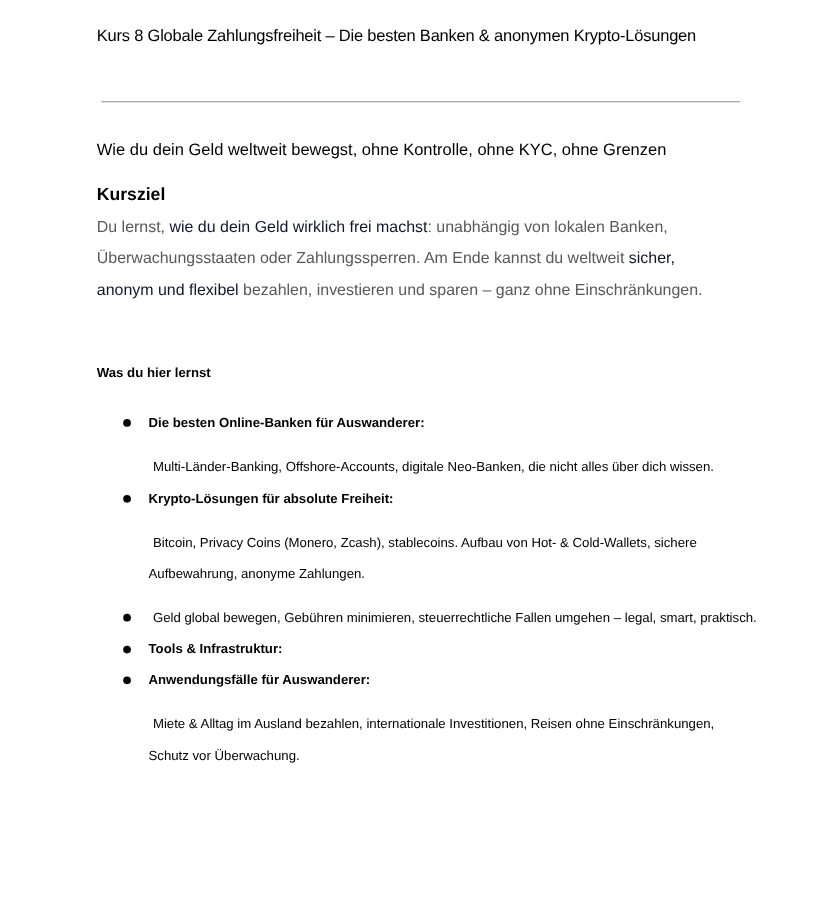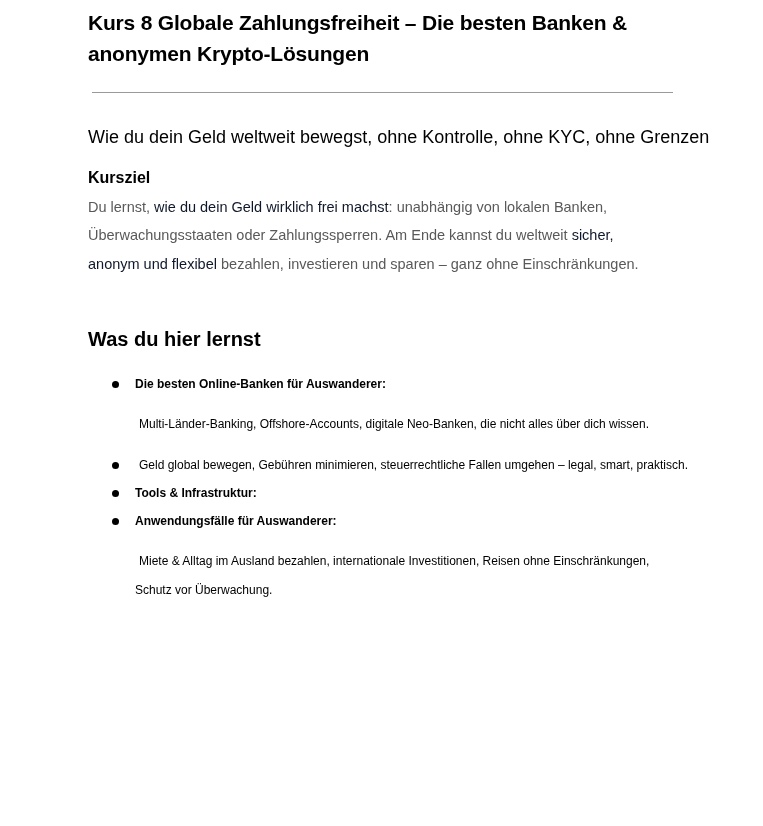--- a/index.html
+++ b/index.html
@@ -17,42 +17,42 @@
     }
     .page {
       position: absolute;
       left: 88px;
       top: 0;
       width: 600px;
     }
     .title {
       position: absolute;
       left: 0;
-      top: 7px;
+      top: 17px;
       width: 590px;
-      font-size: 21px;
-      font-weight: bold;
+      font-size: 15px;
+      font-weight: normal;
       line-height: 31px;
       color: #000000;
       letter-spacing: -0.2px;
       margin: 0;
     }
     .rule {
       position: absolute;
       left: 4px;
       top: 92px;
       width: 581px;
       height: 0;
       border-top: 1.5px solid #9a9a9a;
     }
     .subtitle {
       position: absolute;
       left: 0;
       top: 127px;
-      font-size: 18px;
+      font-size: 15px;
       line-height: 20px;
       color: #000000;
       margin: 0;
       white-space: nowrap;
     }
     .h-kursziel {
       position: absolute;
       left: 0;
       top: 168px;
       font-size: 16px;
@@ -72,21 +72,21 @@
     }
     .goal b {
       color: #0f172a;
       font-weight: normal;
       text-align: center;
     }
     .h-learn {
       position: absolute;
       left: 0;
       top: 329px;
-      font-size: 20px;
+      font-size: 12px;
       font-weight: bold;
       line-height: 20px;
       margin: 0;
     }
     .list {
       position: absolute;
       left: 0;
       top: 370px;
       width: 600px;
       margin: 0;
@@ -134,20 +134,25 @@
   <h2 class="h-learn">Was du hier lernst</h2>
 
   <ul class="list">
     <li class="item">
       <span class="bullet"></span>
       <span class="item-title">Die besten Online-Banken für Auswanderer:</span>
       <span class="item-desc">Multi-Länder-Banking, Offshore-Accounts, digitale Neo-Banken, die nicht alles über dich wissen.</span>
     </li>
     <li class="item">
       <span class="bullet"></span>
+      <span class="item-title">Krypto-Lösungen für absolute Freiheit:</span>
+      <span class="item-desc">Bitcoin, Privacy Coins (Monero, Zcash), stablecoins. Aufbau von Hot- &amp; Cold-Wallets, sichere Aufbewahrung, anonyme Zahlungen.</span>
+    </li>
+    <li class="item">
+      <span class="bullet"></span>
       <span class="item-desc">Geld global bewegen, Gebühren minimieren, steuerrechtliche Fallen umgehen – legal, smart, praktisch.</span>
     </li>
     <li class="item">
       <span class="bullet"></span>
       <span class="item-title">Tools &amp; Infrastruktur:</span>
     </li>
     <li class="item">
       <span class="bullet"></span>
       <span class="item-title">Anwendungsfälle für Auswanderer:</span>
       <span class="item-desc">Miete &amp; Alltag im Ausland bezahlen, internationale Investitionen, Reisen ohne Einschränkungen, Schutz vor Überwachung.</span>

